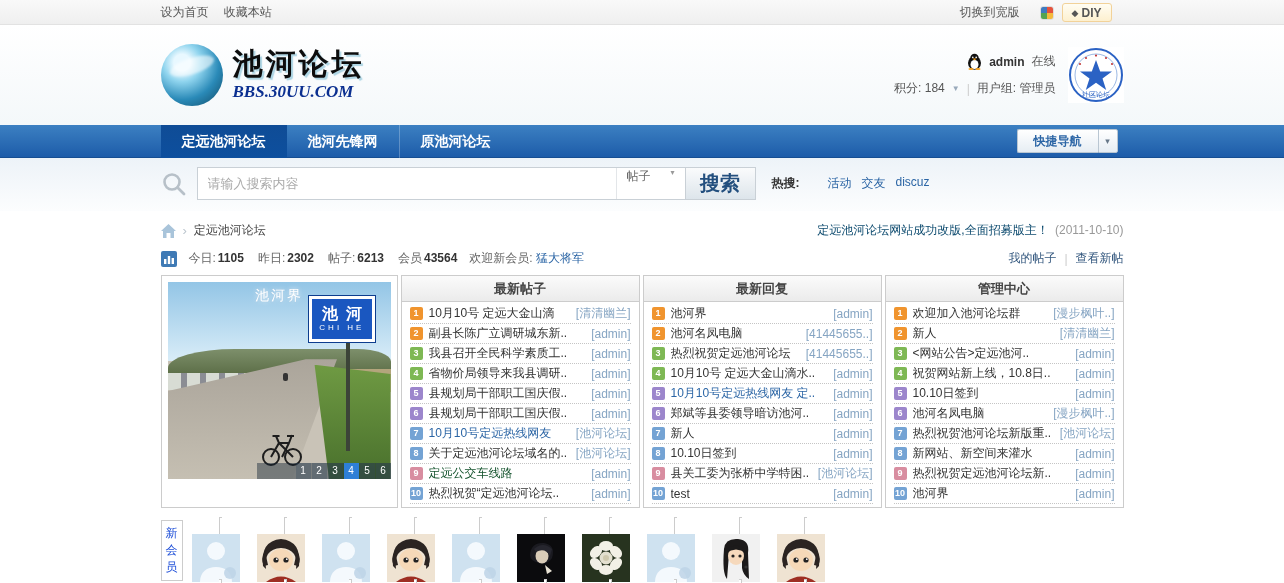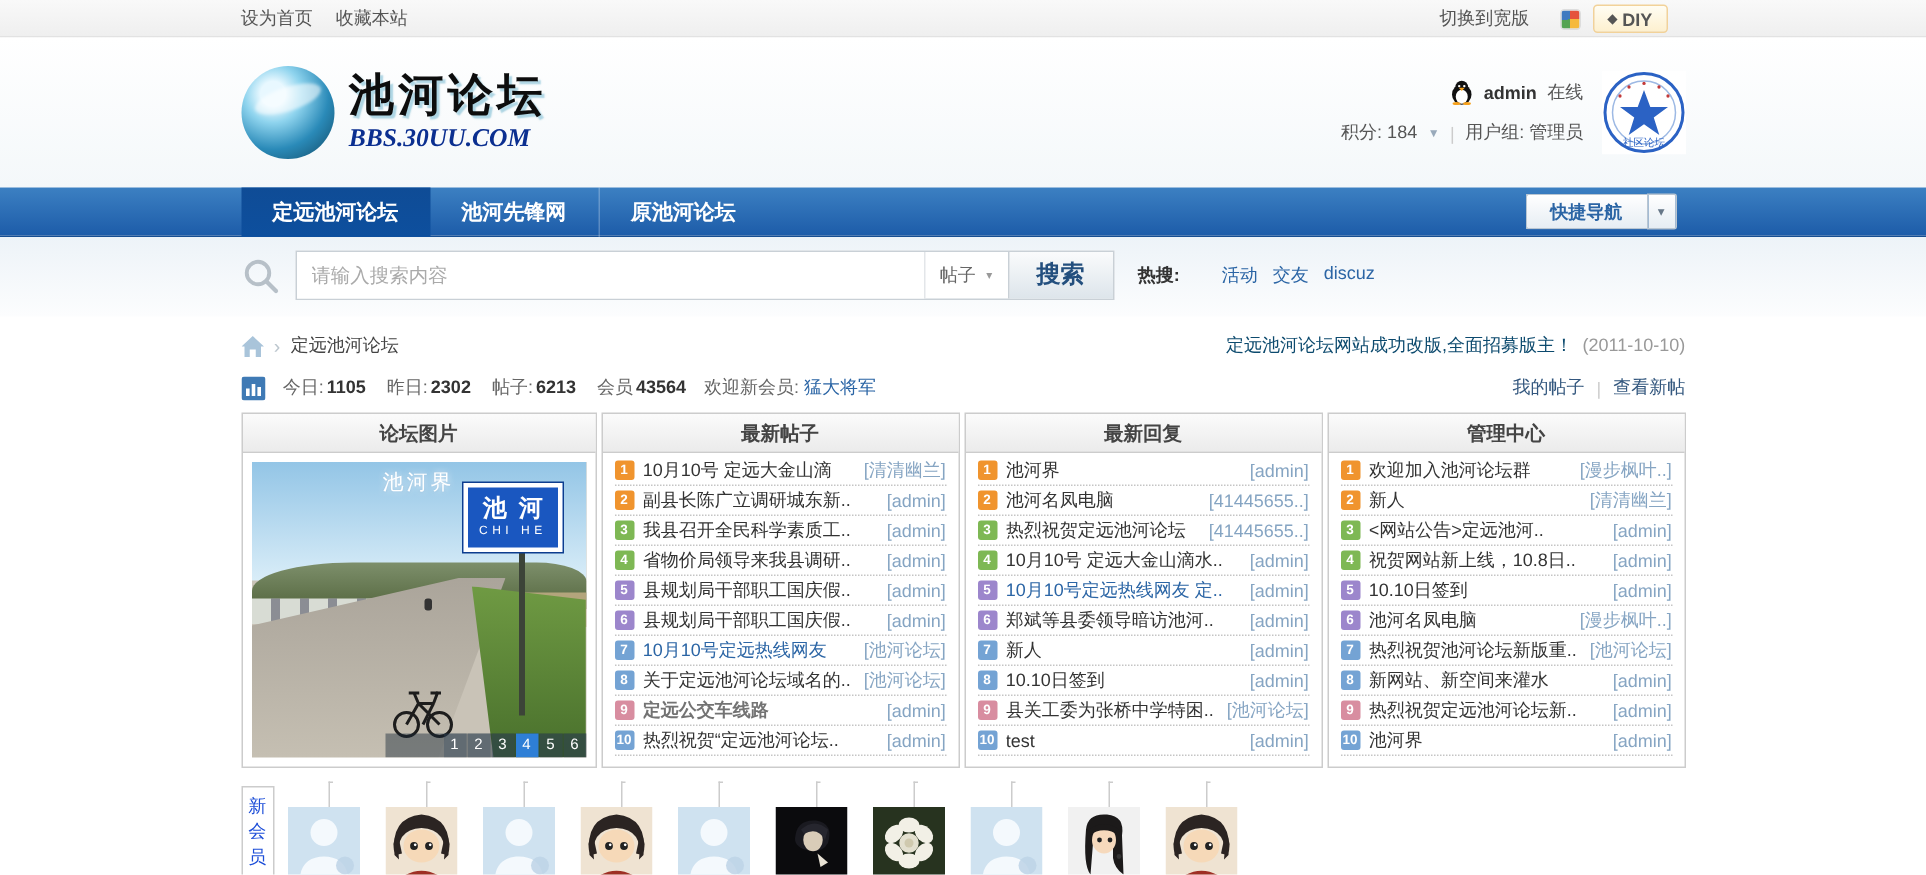--- a/index.html
+++ b/index.html
@@ -62,24 +62,24 @@
     border-radius:0 2px 2px 0; text-align:center; line-height:22px; color:#678; font-size:9px; }
 
   
   .search-band { background:linear-gradient(#edf3f8,#fcfdfe); padding:9px 0 11px; }
   .search-row { display:flex; align-items:center; gap:10px; }
   .mag { width:26px; height:26px; flex:none; }
   .search-box { display:flex; height:33px; border:1px solid #c9d0d6; background:#fff; align-items:stretch; }
   .search-input { border:none; outline:none; width:418px; padding:0 10px; font-size:13px; color:#333;
     font-family:inherit; }
   .search-input::placeholder { color:#aaa; }
-  .scope { display:flex; align-items:center; gap:7px; padding:0 10px; color:#666; border-left:1px solid #e3e6e9; }
+  .scope { display:flex; align-items:flex-start; gap:20px; padding:0 10px; color:#666; border-left:1px solid #e3e6e9; }
   .scope .mini-caret { color:#999; }
   .search-btn { width:70px; border:none; border-left:1px solid #c9d0d6; background:linear-gradient(#fafbfc,#dde5eb);
-    font-size:16px; font-weight:bold; color:#234f7e; cursor:pointer; font-family:inherit; }
+    font-size:20px; font-weight:bold; color:#234f7e; cursor:pointer; font-family:inherit; }
   .hot { display:flex; align-items:center; gap:28px; margin-left:6px; }
   .hot-label { font-weight:bold; color:#333; }
   .hot a { color:#2b65a5; }
 
   
   .crumb-row { padding:11px 0 5px; display:flex; justify-content:space-between; align-items:center; }
   .crumb-left { display:flex; align-items:center; gap:7px; }
   .home-ico { width:15px; height:14px; }
   .chev { color:#bcc6ce; font-size:13px; }
   .crumb-cur { color:#444; }
@@ -106,21 +106,21 @@
   ul.plist li { display:flex; align-items:center; height:20px; border-bottom:1px dotted #c5c5c5; overflow:hidden; }
   .rank { width:13px; height:13px; flex:none; border-radius:2px; color:#fff; font-size:9px; font-weight:bold;
     text-align:center; line-height:13px; margin-right:6px; }
   ul.plist li:nth-child(1) .rank, ul.plist li:nth-child(2) .rank { background:#f0942e; }
   ul.plist li:nth-child(3) .rank, ul.plist li:nth-child(4) .rank { background:#7eb854; }
   ul.plist li:nth-child(5) .rank, ul.plist li:nth-child(6) .rank { background:#9c86cc; }
   ul.plist li:nth-child(7) .rank, ul.plist li:nth-child(8) .rank, ul.plist li:nth-child(10) .rank { background:#74a3d4; }
   ul.plist li:nth-child(9) .rank { background:#d88da0; }
   .ptitle { flex:1; color:#333; white-space:nowrap; overflow:hidden; }
   .ptitle.blue { color:#2b65a5; }
-  .ptitle.magenta { color:#737373; font-weight:bold; }
+  .ptitle.magenta { color:#14532d; font-weight:normal; }
   .pauthor { margin-left:4px; color:#86a5c3; white-space:nowrap; }
 
   
   .photo { position:relative; margin:6px; height:197px; overflow:hidden; background:#c9c3b7; cursor:pointer; }
   .sky { position:absolute; left:0; top:0; right:0; height:40%; background:linear-gradient(#93c5e6,#d9edf8); }
   .caption { position:absolute; top:5px; left:0; right:0; text-align:center; color:#fff; font-size:14px;
     letter-spacing:2px; text-shadow:0 0 4px rgba(255,255,255,.9), 0 0 2px rgba(120,170,210,.8); z-index:5; }
   .trees { position:absolute; left:0; top:34%; right:0; height:16%;
     background:linear-gradient(#7d8f6b,#55673f); border-radius:30% 15% 40% 10% / 60% 40% 0 0; }
   .wall { position:absolute; left:0; top:46%; width:40%; height:9%; background:#d8dcd4;
@@ -299,21 +299,20 @@
     <div class="stats-right">
         <a>我的帖子</a>
         <span class="sep">|</span>
         <a>查看新帖</a>
       </div>
   </div>
 
   <div class="cols">
 
     <div class="box img-box">
-      <div class="box-hd">论坛图片</div>
       <div class="photo">
         <div class="sky"></div>
         <div class="trees"></div>
         <div class="wall"></div>
         <div class="field"></div>
         <div class="road"></div>
         <div class="grass"></div>
         <div class="rider"></div>
         <div class="pole"></div>
         <div class="sign">

